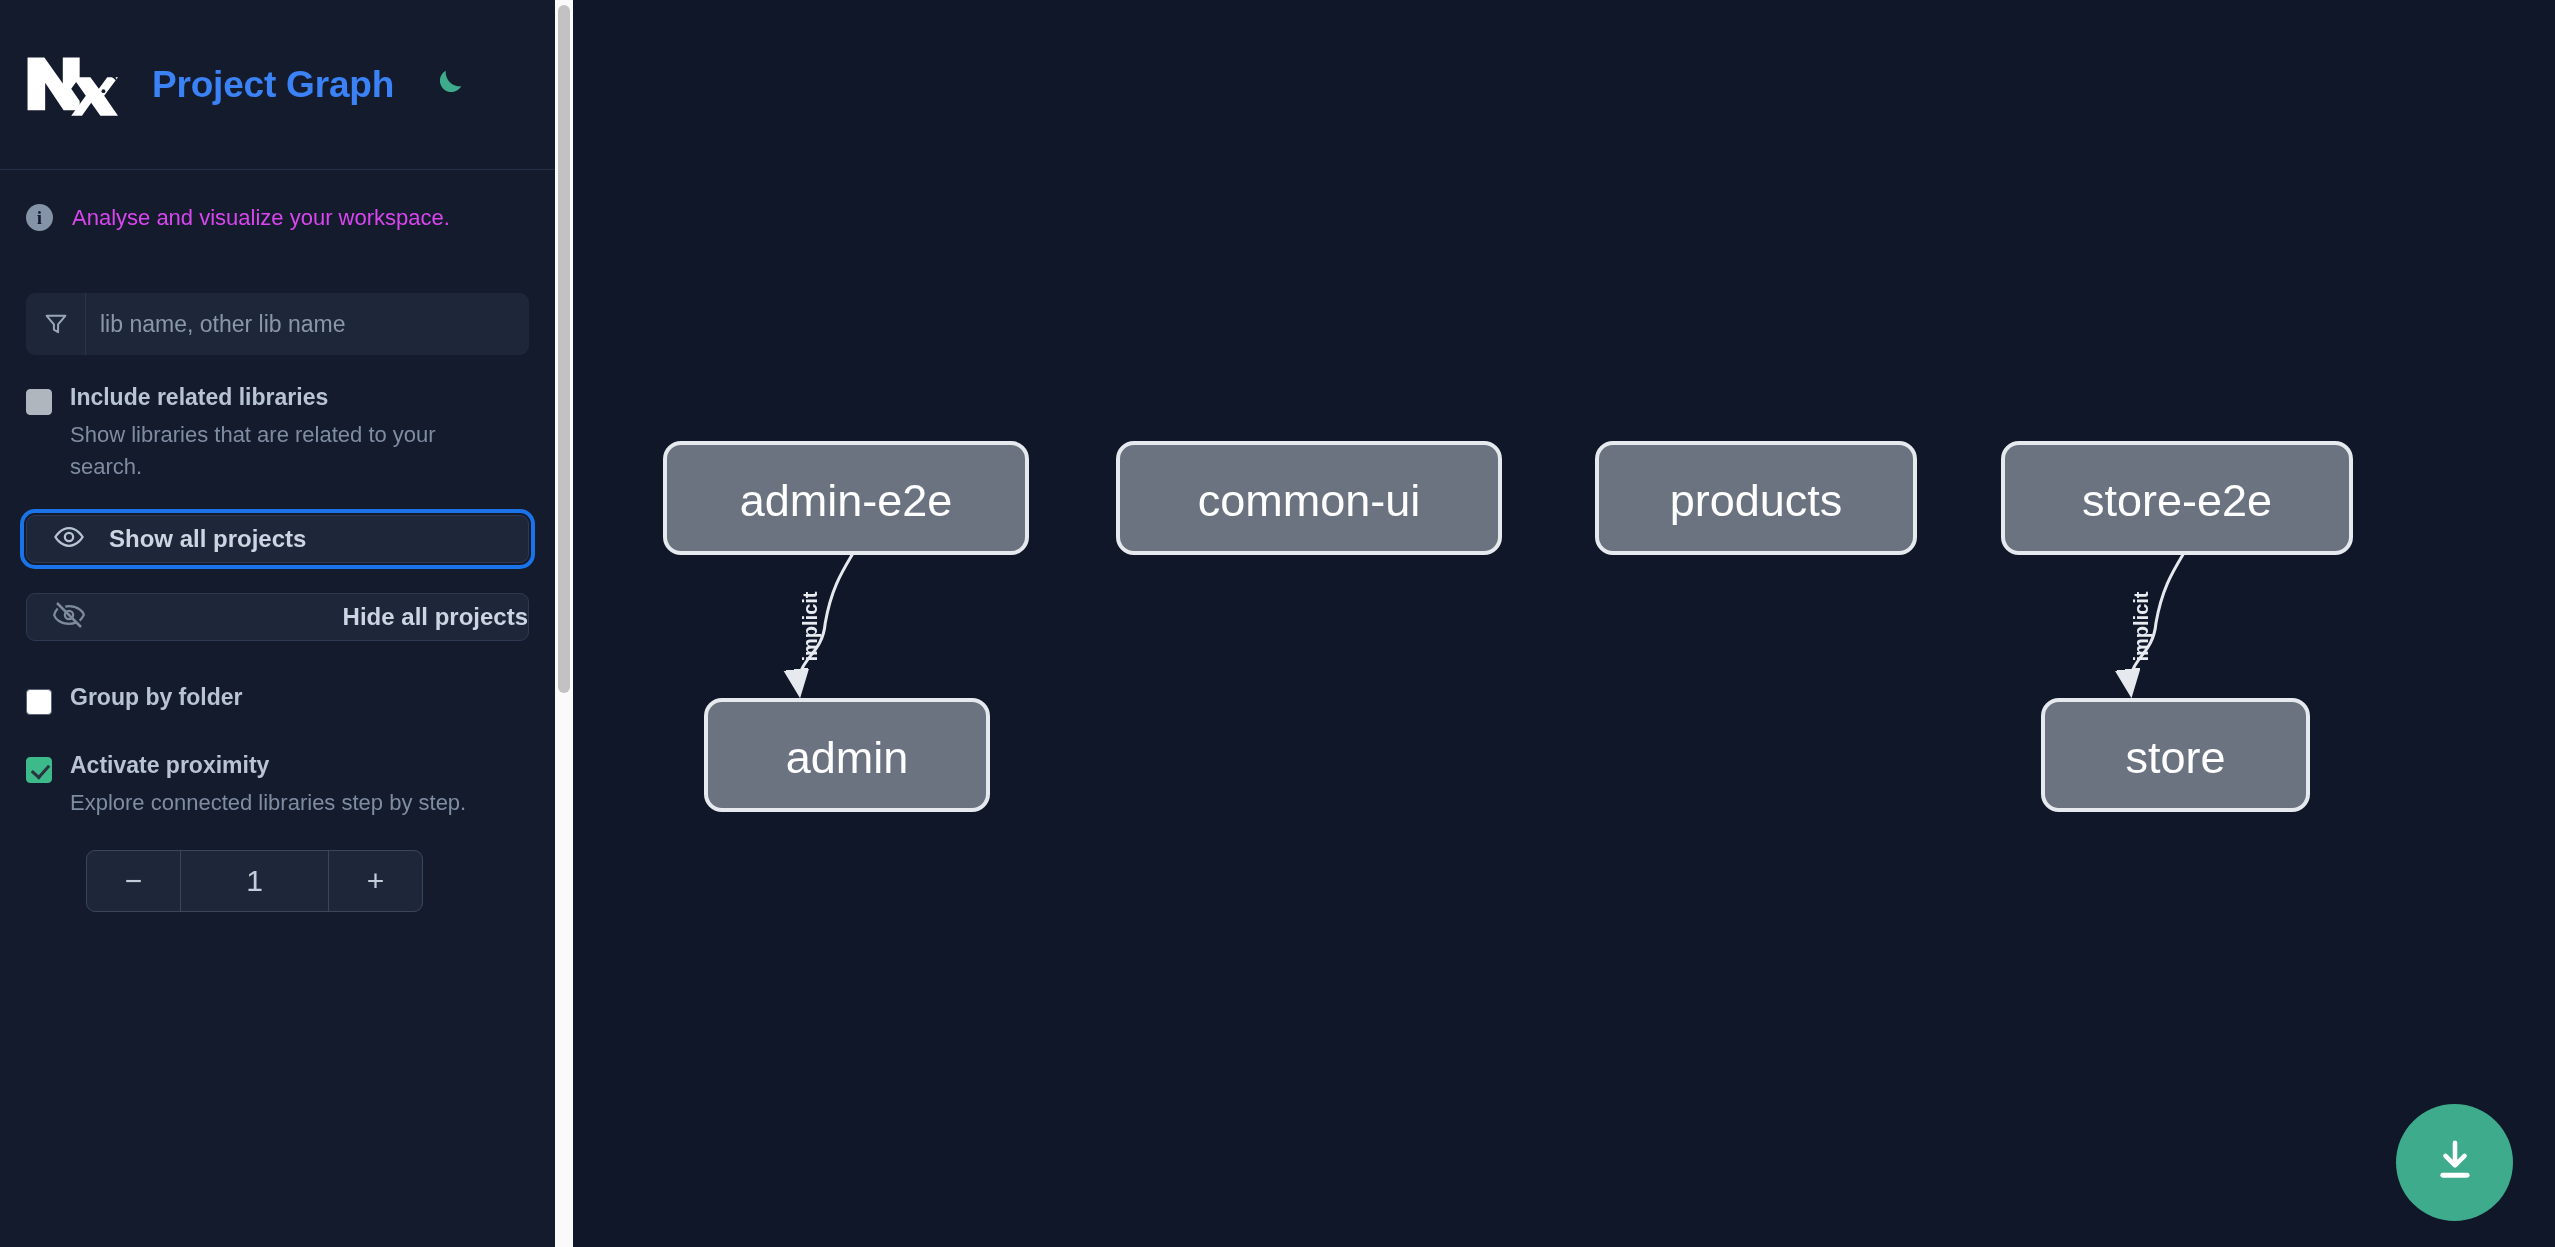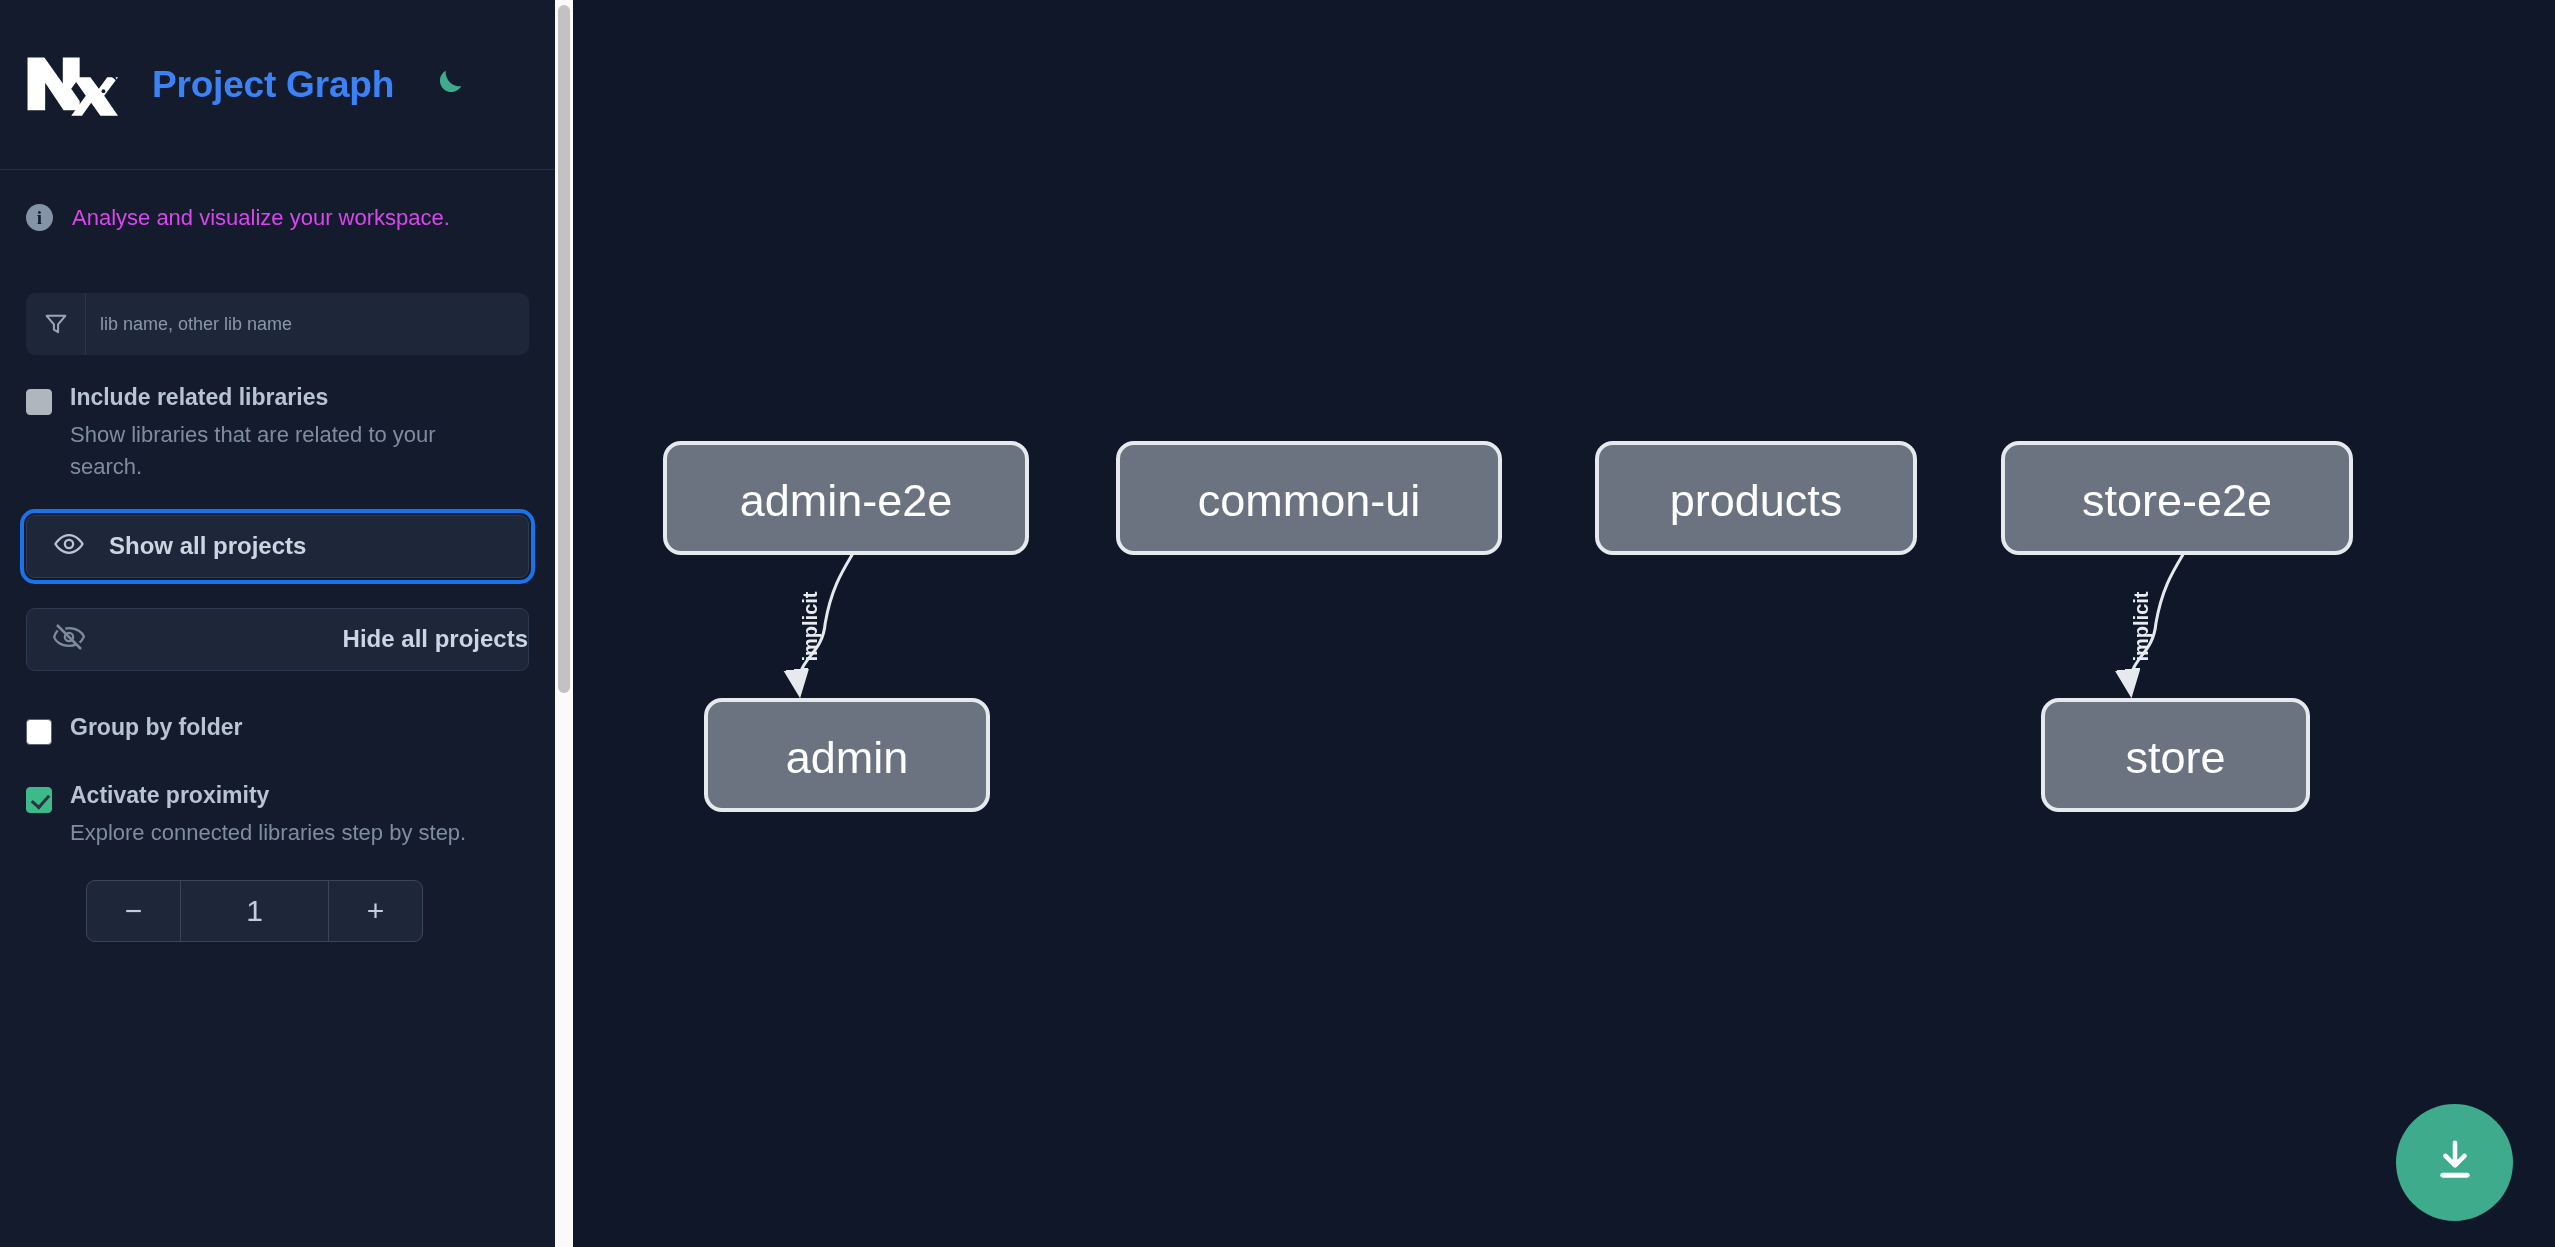--- a/index.html
+++ b/index.html
@@ -59,21 +59,21 @@
     border-radius: 9px;
     overflow: hidden;
   }
   #filter-icon-box {
     width: 60px; display: flex; align-items: center; justify-content: center;
     border-right: 1px solid #2b real; flex: none;
   }
   #filter-icon-box { border-right: 1px solid #2b3549; }
   #filter-input {
     flex: 1; border: none; outline: none; background: transparent;
-    font-size: 18px; color: #cfd8e3;
+    font-size: 23px; color: #cfd8e3;
     font-family: "Liberation Sans", sans-serif;
     padding: 0 14px;
   }
   #filter-input::placeholder { color: #8a97ab; }
 
   .check-block { margin: 0 26px; padding-top: 30px; display: flex; }
   .check-block .cb-col { flex: none; width: 44px; padding-top: 4px; }
   .cbox {
     width: 26px; height: 26px; border-radius: 4px; display: block;
     cursor: pointer;
@@ -87,21 +87,21 @@
   .cbox.checked::after {
     content: ""; position: absolute; left: 8px; top: 3px;
     width: 8px; height: 14px;
     border: solid #2b3240; border-width: 0 3.5px 3.5px 0;
     transform: rotate(42deg);
   }
   .check-lbl { font-size: 23px; font-weight: 700; color: #b9c4d2; line-height: 1.1; cursor:pointer;}
   .check-desc { font-size: 22px; color: #7f8da2; line-height: 1.42; margin-top: 9px; max-width: 440px; }
 
   .big-btn {
-    margin: 0 26px; height: 63px; width: 503px;
+    margin: 0 26px; height: 48px; width: 503px;
     border-radius: 9px;
     background: #1e2739;
     border: 1px solid #2e3a51;
     display: flex; align-items: center;
     padding-left: 26px; gap: 24px;
     cursor: pointer;
   }
   .big-btn .lbl { font-size: 24px; font-weight: 700; color: #ccd5e1; }
   #show-all-btn {
     outline: 4px solid #1a73e8;

